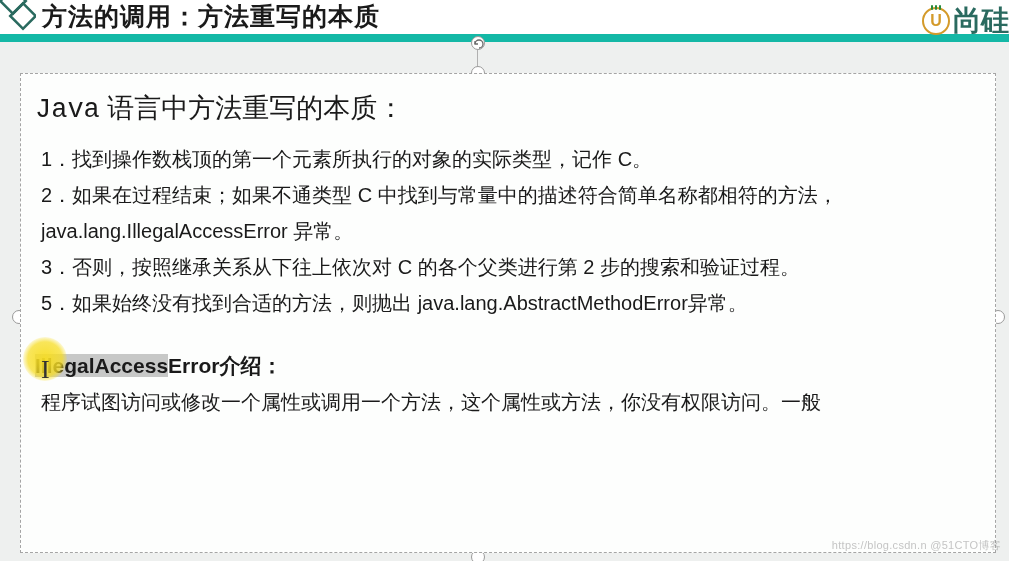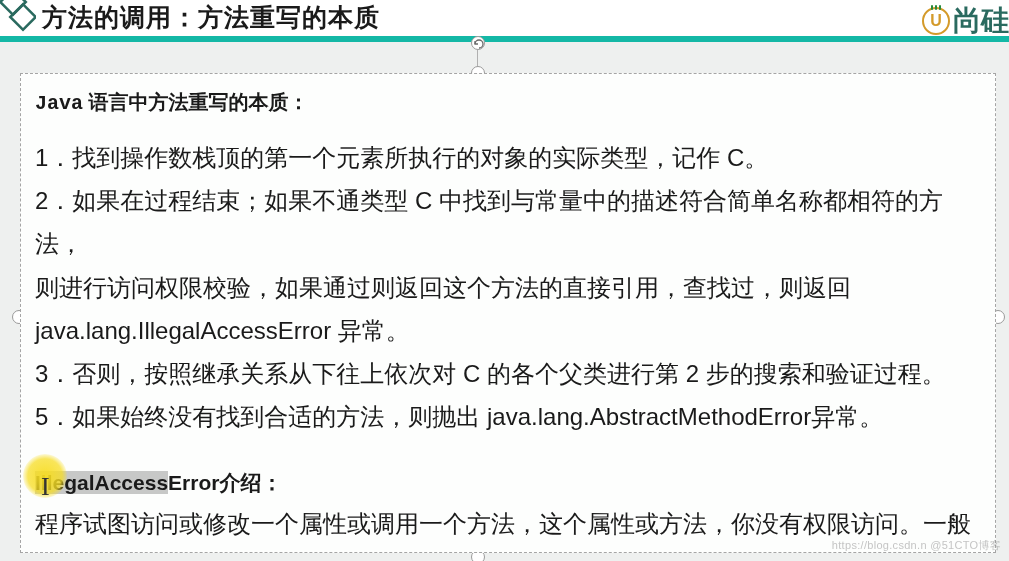--- a/index.html
+++ b/index.html
@@ -7,21 +7,21 @@
       width: 1009px; height: 561px;
       font-family: "Microsoft YaHei", "SimSun", sans-serif;
       background: #eef0ef;
       overflow: hidden;
       position: relative;
     }
     .header {
       display: flex; align-items: center;
       padding: 4px 0 6px 0;
       background: #fff;
-      border-bottom: 6px solid #14b8a6;
+      border-bottom: 8px solid #14b8a6;
       height: 42px;
       position: relative;
     }
     .diamond-icon {
       width: 38px; height: 38px;
       position: relative;
       margin-left: -2px;
       flex-shrink: 0;
     }
     .diamond-icon svg { display: block; }
@@ -74,25 +74,25 @@
     .content-box {
       position: absolute; left: 20px; top: 73px;
       width: 976px; height: 480px;
       border: 1px dashed #a5a5a5;
       background: #fdfefd;
       padding: 10px 14px 10px 14px;
       font-size: 20px; line-height: 1.8;
       color: #1a1a1a;
     }
     .section-title-1 {
-      font-size: 20px; font-weight: 700;
-      margin-bottom: 14px;
+      font-size: 27px; font-weight: 400;
+      margin-bottom: 6px;
     }
     .mono { font-family: "Courier New", monospace; }
-    .para { font-size: 24px; }
+    .para { font-size: 20px; margin-left: 6px; }
     .section-2-wrap {
       margin-top: 26px; position: relative;
     }
     .highlight-circle {
       position: absolute; left: -12px; top: -10px;
       width: 44px; height: 44px; border-radius: 50%;
       background: radial-gradient(circle, rgba(247,221,35,0.95) 0%, rgba(247,221,35,0.75) 55%, rgba(247,221,35,0) 75%);
       z-index: 2;
     }
     .text-cursor {
@@ -140,21 +140,20 @@
 <div class="handle-circle bottom-handle"></div>
 <div class="handle-circle left-handle"></div>
 <div class="handle-circle right-handle"></div>
 
 <div class="content-box">
   <div class="section-title-1">
     <span class="mono">Java</span><span> 语言中方法重写的本质：</span>
   </div>
   <div class="para">1．找到操作数栈顶的第一个元素所执行的对象的实际类型，记作 C。</div>
   <div class="para">2．如果在过程结束；如果不通类型 C 中找到与常量中的描述符合简单名称都相符的方法，</div>
-  <div class="para">则进行访问权限校验，如果通过则返回这个方法的直接引用，查找过，则返回</div>
   <div class="para">java.lang.IllegalAccessError 异常。</div>
   <div class="para">3．否则，按照继承关系从下往上依次对 C 的各个父类进行第 2 步的搜索和验证过程。</div>
   <div class="para">5．如果始终没有找到合适的方法，则抛出 java.lang.AbstractMethodError异常。</div>
 
   <div class="section-2-wrap">
     <div class="highlight-circle"></div>
     <div class="text-cursor">I</div>
     <div class="section-title-2">
       <span class="grey-sel">IllegalAccess</span><span>Error介绍：</span>
     </div>

